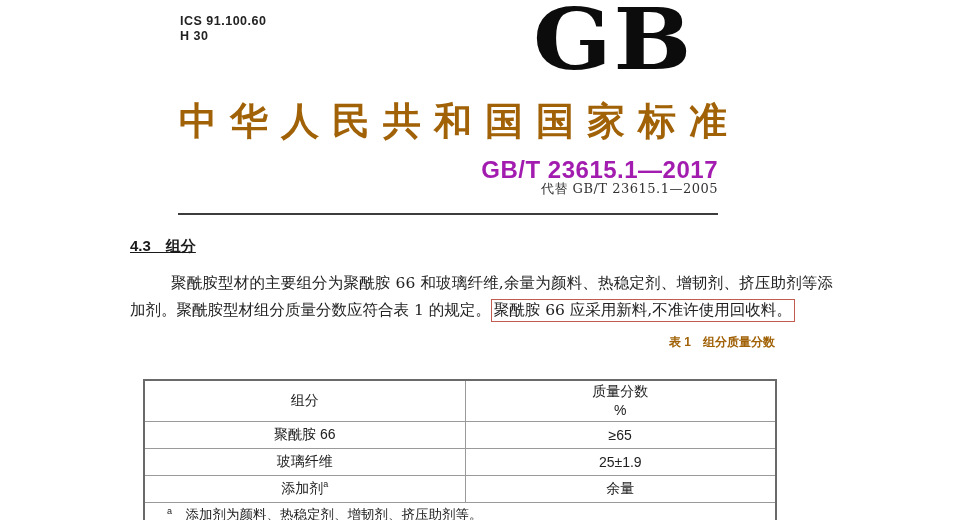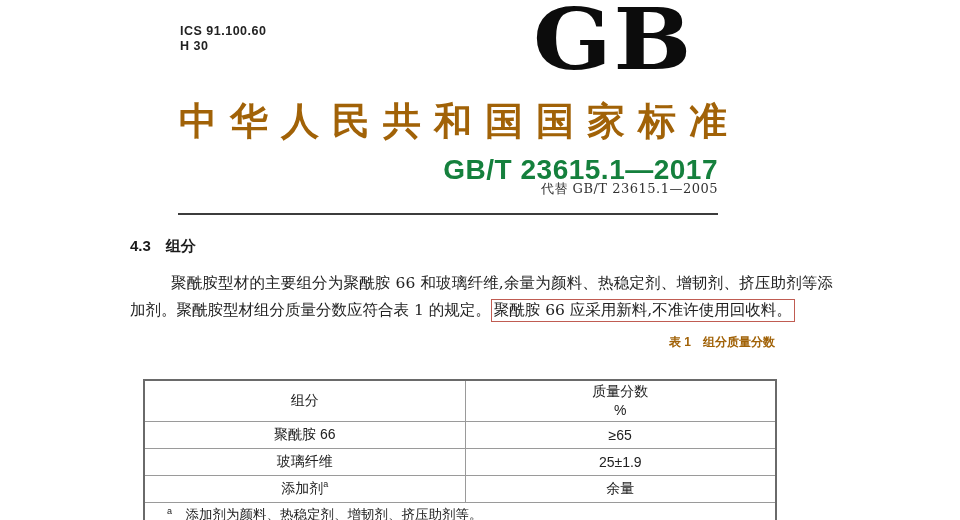--- a/index.html
+++ b/index.html
@@ -8,21 +8,21 @@
     background: #ffffff;
     position: relative;
     overflow: hidden;
     font-family: "Liberation Sans", sans-serif;
     color: #1c1c1c;
   }
   .page { position: absolute; inset: 0; }
 
   
   .ics-block {
-    position: absolute; left: 180px; top: 24px;
+    position: absolute; left: 180px; top: 14px;
     font-size: 12.5px; font-weight: bold; letter-spacing: .5px;
     line-height: 15px; color: #222;
     font-family: "Liberation Sans", sans-serif;
   }
 
   
   .gb-logo {
     position: absolute; left: 533px; top: -10px;
     font-family: "DejaVu Serif", serif;
     font-weight: 900; font-size: 92px; line-height: 100px;
@@ -39,38 +39,39 @@
     color: #a16207;
   }
 
   
   .std-block {
     position: absolute; left: 400px; top: 159px; width: 318px;
     text-align: right;
   }
   .std-number {
     font-family: "Liberation Sans", sans-serif;
-    font-weight: bold; font-size: 28px; letter-spacing: .5px;
-    color: #15803d; line-height: 22px;
+    font-weight: bold; font-size: 24px; letter-spacing: .5px;
+    color: #a21caf; line-height: 22px;
   }
   .std-replaces {
     font-family: "DejaVu Serif", serif;
     font-size: 13px; color: #333; line-height: 16px; letter-spacing: .5px;
   }
 
   .head-rule {
     position: absolute; left: 178px; top: 213px;
     width: 540px; height: 2px; background: #3c3c3c;
   }
 
   
   .section-heading {
     position: absolute; left: 130px; top: 237px;
     font-size: 15px; font-weight: bold; color: #1a1a1a;
     font-family: "Liberation Sans", sans-serif;
+    text-decoration: underline;
   }
   .body-paragraph {
     position: absolute; left: 130px; top: 270px; width: 703px;
     margin: 0;
     font-family: "DejaVu Serif", serif;
     font-size: 15.5px; line-height: 26.5px;
     text-align: justify; text-indent: 41px;
     color: #222;
   }
   .redbox {

